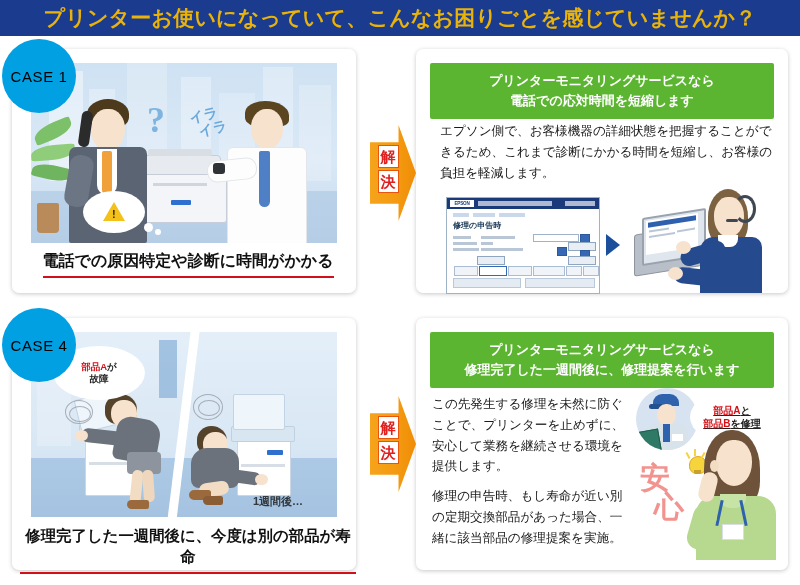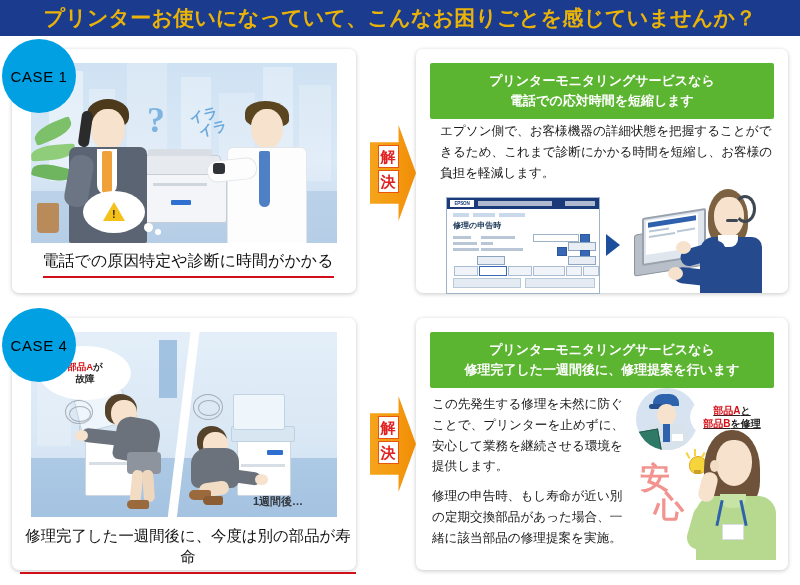--- a/index.html
+++ b/index.html
@@ -39,21 +39,21 @@
   }
 
   .illus{
     position:absolute;left:19px;top:14px;width:306px;height:180px;overflow:hidden;
     background:linear-gradient(#cfe2f3 0%,#d9e8f6 55%,#c5d9ee 100%);
   }
   #case2-card .illus{height:185px;background:linear-gradient(#dceaf7 0%,#cfe1f2 60%,#b9d0e8 100%);}
 
   .case-caption{
     position:absolute;left:8px;right:0;text-align:center;
-    font-size:16px;font-weight:normal;color:#111;
+    font-size:16px;font-weight:bold;color:#111;
   }
   #case1-card .case-caption{top:202px;}
   #case2-card .case-caption{top:208px;font-size:15.4px;}
   .case-caption .ul{
     display:inline-block;padding-bottom:4px;border-bottom:2px solid #d2101b;
   }
 
   
   .sol-card{width:372px;}
   #sol1-card{left:416px;top:49px;height:244px;}
@@ -361,21 +361,21 @@
       <div style="position:absolute;left:168px;top:150px;width:30px;height:14px;background:#f2dcc3;border-radius:7px;transform:rotate(-8deg);"></div>
       <div style="position:absolute;left:158px;top:158px;width:22px;height:10px;background:#9a6a3c;border-radius:6px 3px 3px 6px;"></div>
       <div style="position:absolute;left:172px;top:164px;width:20px;height:9px;background:#8a5d34;border-radius:6px 3px 3px 6px;"></div>
     </div>
 
     <div style="position:absolute;left:34px;top:68px;width:26px;height:22px;border:1.6px solid #8b939d;border-radius:50%;opacity:.7;"></div>
     <div style="position:absolute;left:38px;top:74px;width:20px;height:14px;border:1.4px solid #8b939d;border-radius:50%;opacity:.7;"></div>
     <div style="position:absolute;left:162px;top:62px;width:28px;height:24px;border:1.6px solid #8b939d;border-radius:50%;opacity:.7;"></div>
     <div style="position:absolute;left:167px;top:68px;width:20px;height:14px;border:1.4px solid #8b939d;border-radius:50%;opacity:.7;"></div>
 
-    <div class="bubble" style="left:8px;top:14px;width:92px;height:54px;">
+    <div class="bubble" style="left:22px;top:14px;width:92px;height:54px;">
       <div>
         <div>
           <span class="hl">部品A</span><span>が</span>
         </div>
         <div>故障</div>
       </div>
     </div>
 
 
     <div class="week-label" style="left:222px;top:162px;">1週間後…</div>

